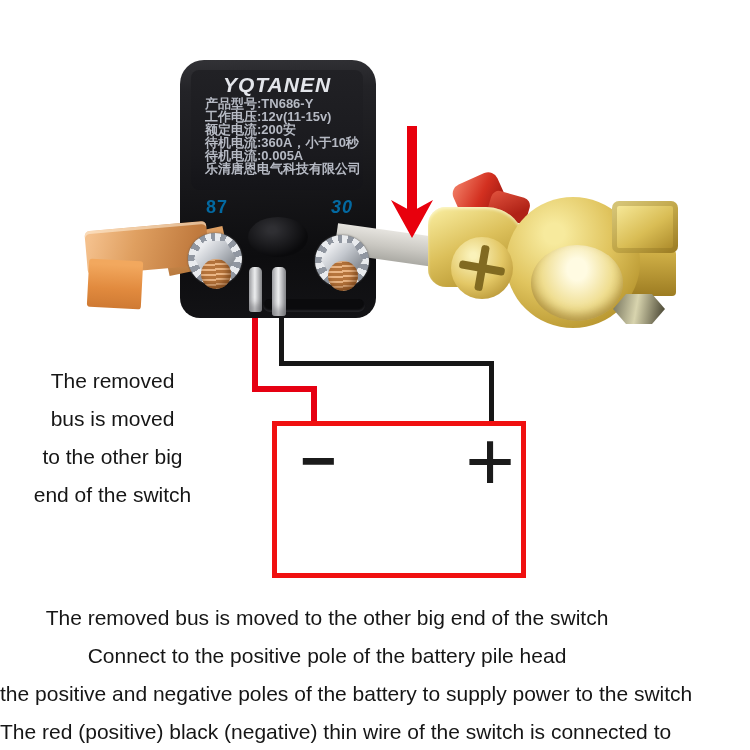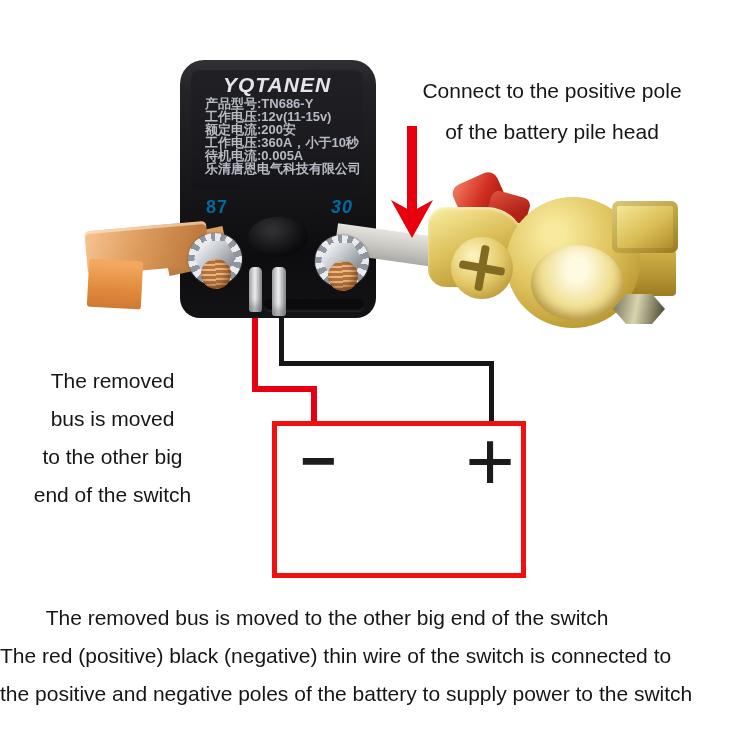--- a/index.html
+++ b/index.html
@@ -137,21 +137,21 @@
   <div class="abs" id="battery-box"></div>
   <div class="abs" id="batt-minus">−</div>
   <div class="abs" id="batt-plus">+</div>
 
   <div class="abs" id="relay-body"></div>
   <div class="abs" id="relay-label">
     <div id="relay-brand">YQTANEN</div>
     <div class="spec">产品型号:TN686-Y</div>
     <div class="spec">工作电压:12v(11-15v)</div>
     <div class="spec">额定电流:200安</div>
-    <div class="spec">工作电压:360A，小于10秒</div>
+    <div class="spec">待机电流:360A，小于10秒</div>
     <div class="spec">待机电流:0.005A</div>
     <div class="spec">乐清唐恩电气科技有限公司</div>
   </div>
   <div class="abs mark" id="mark-87">87</div>
   <div class="abs mark" id="mark-30">30</div>
   <div class="abs" id="relay-oval"></div>
   <div class="abs" id="relay-groove"></div>
 
   <div class="abs" id="lug-neck"></div>
   <div class="abs" id="lug-arm"></div>
@@ -178,29 +178,26 @@
   <div class="abs" id="clamp-connector"></div>
   <div class="abs" id="clamp-ring"></div>
   <div class="abs" id="clamp-hole"></div>
   <div class="abs" id="clamp-bolt"></div>
   <div class="abs" id="clamp-block-lower"></div>
   <div class="abs" id="clamp-hex-bottom"></div>
 
   <div class="abs" id="arrow-shaft"></div>
   <div class="abs" id="arrow-head"></div>
 
-  <div class="abs ann" id="ann-top-right">
-    <span>Connect to the positive pole</span>
-    <span>of the battery pile head</span>
-  </div>
   <div class="abs ann" id="ann-left">
     <span>The removed</span>
     <span>bus is moved</span>
     <span>to the other big</span>
     <span>end of the switch</span>
   </div>
   <div class="abs ann" id="ann-bottom">
     <span>The removed bus is moved to the other big end of the switch</span>
+    <span>Connect to the positive pole of the battery pile head</span>
+    <span>the positive and negative poles of the battery to supply power to the switch</span>
     <span>The red (positive) black (negative) thin wire of the switch is connected to</span>
-    <span>the positive and negative poles of the battery to supply power to the switch</span>
   </div>
 
 </div>
 
 </body></html>

